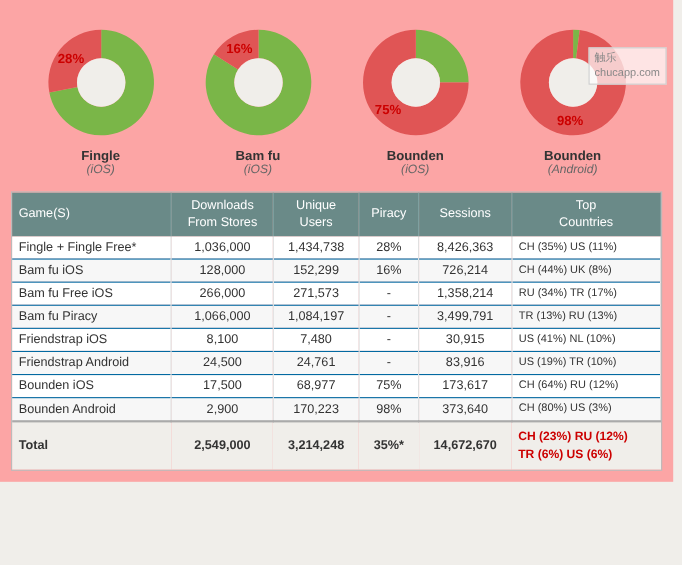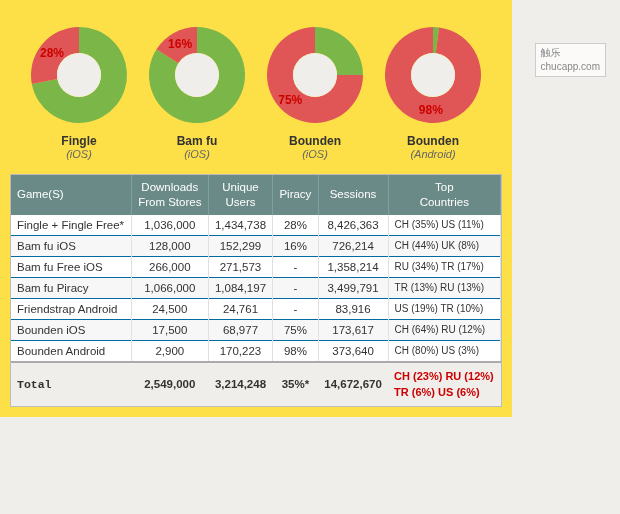--- a/index.html
+++ b/index.html
@@ -5,23 +5,23 @@
     * { box-sizing: border-box; margin: 0; padding: 0; }
     body {
       font-family: Arial, sans-serif;
       background: #f0eeea;
       width: 620px;
       min-height: 514px;
       font-size: 12px;
       color: #333;
     }
     .container {
-      width: 512px;
+      width: 612px;
       padding: 10px 10px 10px 10px;
-      background: #fde047;
+      background: #fca5a5;
     }
     .chart-title {
       text-align: center;
       font-size: 14px;
       font-weight: bold;
       margin-bottom: 10px;
       color: #222;
     }
     .charts-row {
       display: flex;
@@ -226,20 +226,28 @@
   </tr>
             <tr>
     <td>Bam fu Piracy</td>
     <td>1,066,000</td>
     <td>1,084,197</td>
     <td>-</td>
     <td>3,499,791</td>
     <td class="top-countries-cell">TR (13%) RU (13%)</td>
   </tr>
             <tr>
+    <td>Friendstrap iOS</td>
+    <td>8,100</td>
+    <td>7,480</td>
+    <td>-</td>
+    <td>30,915</td>
+    <td class="top-countries-cell">US (41%) NL (10%)</td>
+  </tr>
+            <tr>
     <td>Friendstrap Android</td>
     <td>24,500</td>
     <td>24,761</td>
     <td>-</td>
     <td>83,916</td>
     <td class="top-countries-cell">US (19%) TR (10%)</td>
   </tr>
             <tr>
     <td>Bounden iOS</td>
     <td>17,500</td>
@@ -252,21 +260,21 @@
     <td>Bounden Android</td>
     <td>2,900</td>
     <td>170,223</td>
     <td>98%</td>
     <td>373,640</td>
     <td class="top-countries-cell">CH (80%) US (3%)</td>
   </tr>
           </tbody>
         <tfoot>
           <tr>
-            <td style="font-weight:bold;font-family:Liberation Mono, monospace;">Total</td>
+            <td style="font-weight:bold;">Total</td>
             <td>2,549,000</td>
             <td>3,214,248</td>
             <td>35%*</td>
             <td>14,672,670</td>
             <td class="footer-countries">CH (23%) RU (12%)<br>TR (6%) US (6%)</td>
           </tr>
         </tfoot>
       </table>
     </div>
   </div>

